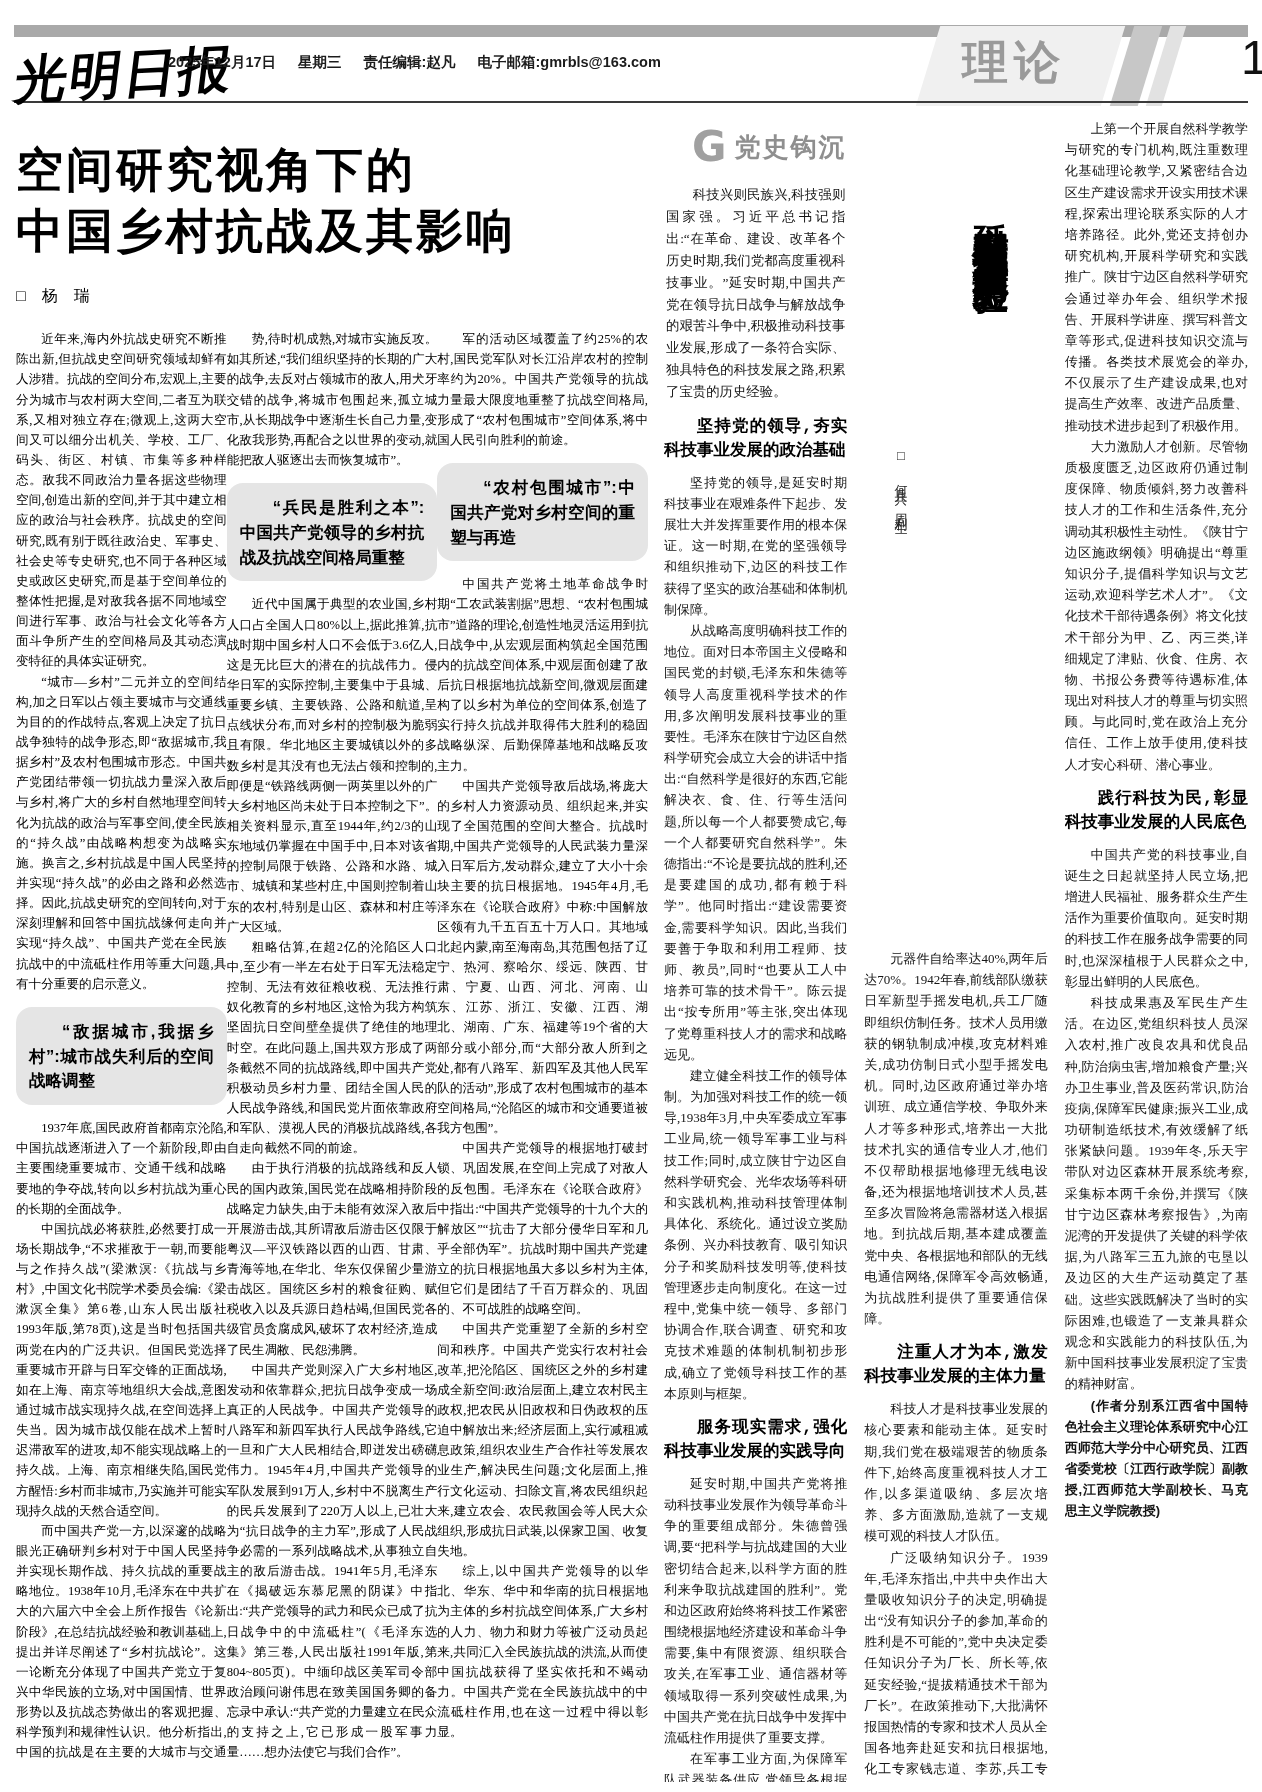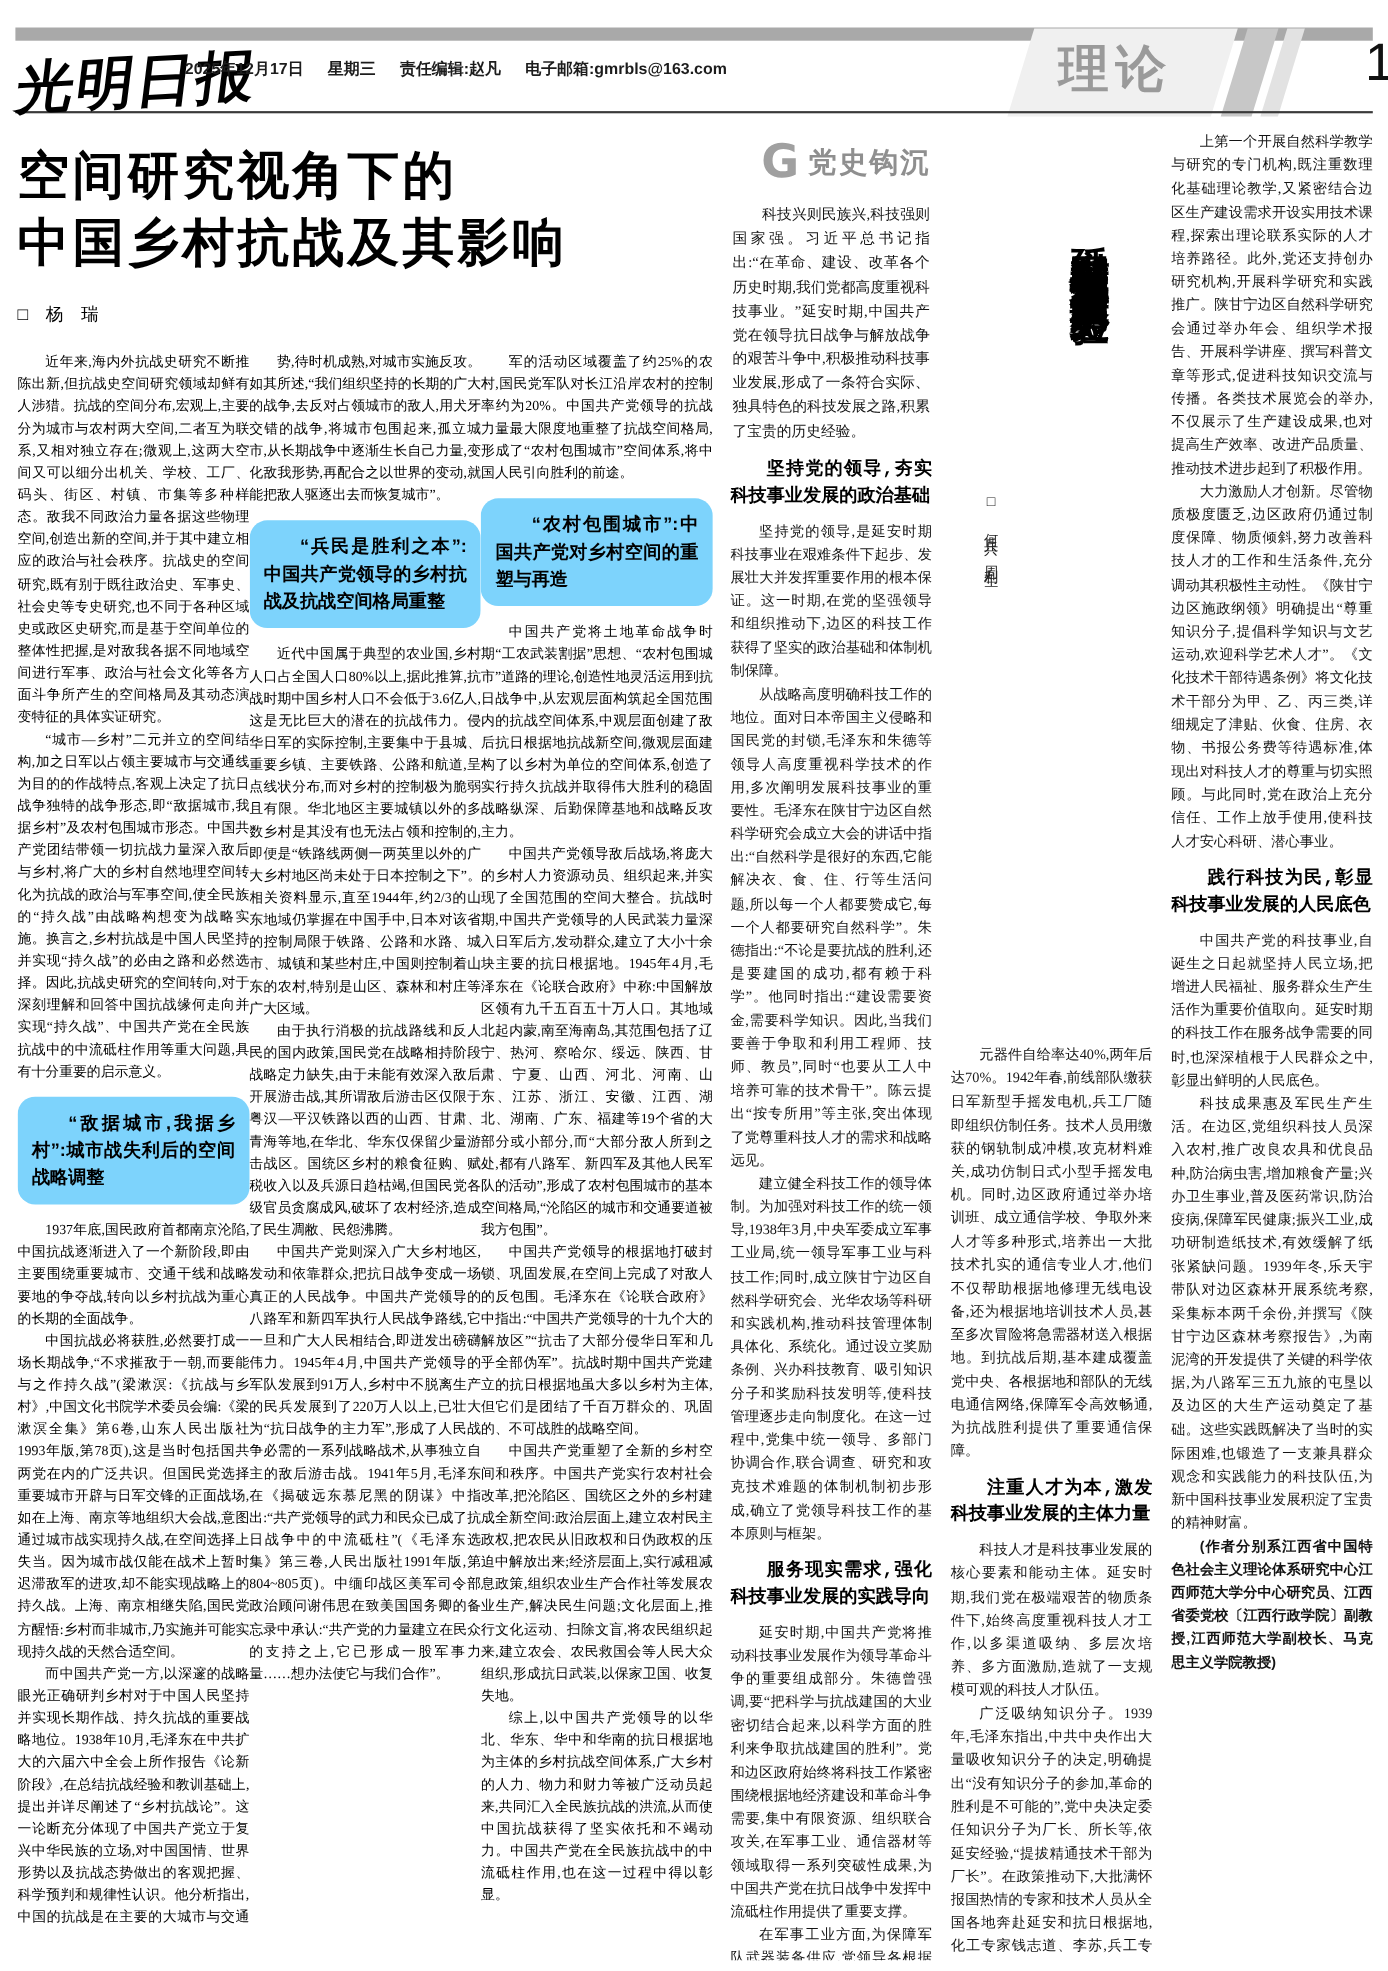--- a/index.html
+++ b/index.html
@@ -17,28 +17,28 @@
   .dateline span{margin-right:18px;}
   .section-tab{position:absolute;left:928px;top:26px;width:185px;height:80px;background:#f0f0f0;
         transform:skewX(-17deg);}
   .stripe-a{position:absolute;left:1122px;top:26px;width:28px;height:80px;background:#c7c7c7;transform:skewX(-17deg);}
   .stripe-b{position:absolute;left:1158px;top:26px;width:16px;height:80px;background:#e2e2e2;transform:skewX(-17deg);}
   .section-label{position:absolute;left:962px;top:32px;font-size:46px;font-weight:900;color:#9a9a9a;
         font-family:"Liberation Sans","DejaVu Sans",sans-serif;letter-spacing:6px;}
   .page-number{position:absolute;left:1241px;top:30px;font-size:48px;color:#111;
         font-family:"Liberation Sans","DejaVu Sans",sans-serif;}
   
-  .left-article{position:absolute;left:16px;top:130px;width:632px;height:1650px;}
+  .left-article{position:absolute;left:16px;top:140px;width:632px;height:1650px;}
   .headline{font-weight:900;font-size:47px;line-height:1.3;letter-spacing:3px;
         font-family:"Liberation Serif","DejaVu Serif",serif;}
   .byline{margin-top:24px;font-size:16px;letter-spacing:6px;}
   .la-body{display:flex;margin-top:22px;height:1430px;overflow:hidden;}
   .col{flex:1;overflow:hidden;font-size:12.6px;line-height:1.6;text-align:justify;}
   .para{margin:0;text-indent:2em;}
-  .subhead-box{background:#7dd3fc;border-radius:16px;padding:12px 13px;font-weight:bold;
+  .subhead-box{background:#e5e5e5;border-radius:16px;padding:12px 13px;font-weight:bold;
         font-size:16.5px;line-height:1.5;margin:13px 0;text-indent:2em;
         font-family:"Liberation Sans","DejaVu Sans",sans-serif;}
   .note{font-weight:bold;margin:0;text-indent:2em;
         font-family:"Liberation Sans","DejaVu Sans",sans-serif;}
   
   .right-article{position:absolute;left:664px;top:118px;width:584px;height:1664px;}
   .ra-body{display:flex;gap:17px;height:1664px;overflow:hidden;}
   .rcol{flex:1;overflow:hidden;font-size:13px;line-height:1.63;text-align:justify;color:#141414;}
   .kicker{display:flex;align-items:center;gap:8px;margin:8px 0 16px 28px;}
   .g-icon{font-size:42px;font-weight:bold;color:#a0a0a0;line-height:1;
@@ -88,20 +88,21 @@
         <div class="subhead-box">“敌据城市,我据乡村”:城市战失利后的空间战略调整</div>
         <p class="para">1937年底,国民政府首都南京沦陷,中国抗战逐渐进入了一个新阶段,即由主要围绕重要城市、交通干线和战略要地的争夺战,转向以乡村抗战为重心的长期的全面战争。</p>
         <p class="para">中国抗战必将获胜,必然要打成一场长期战争,“不求摧敌于一朝,而要能与之作持久战”(梁漱溟:《抗战与乡村》,中国文化书院学术委员会编:《梁漱溟全集》第6卷,山东人民出版社1993年版,第78页),这是当时包括国共两党在内的广泛共识。但国民党选择重要城市开辟与日军交锋的正面战场,如在上海、南京等地组织大会战,意图通过城市战实现持久战,在空间选择上失当。因为城市战仅能在战术上暂时迟滞敌军的进攻,却不能实现战略上的持久战。上海、南京相继失陷,国民党方醒悟:乡村而非城市,乃实施并可能实现持久战的天然合适空间。</p>
         <p class="para">而中国共产党一方,以深邃的战略眼光正确研判乡村对于中国人民坚持并实现长期作战、持久抗战的重要战略地位。1938年10月,毛泽东在中共扩大的六届六中全会上所作报告《论新阶段》,在总结抗战经验和教训基础上,提出并详尽阐述了“乡村抗战论”。这一论断充分体现了中国共产党立于复兴中华民族的立场,对中国国情、世界形势以及抗战态势做出的客观把握、科学预判和规律性认识。他分析指出,中国的抗战是在主要的大城市与交通线被敌占领的特殊情况下进行的,这就决定了“抗战的主要依靠是乡村与农民”。他从城乡关系分析敌我态势是:“敌人占领中国主要的大城市与交通线之后,敌据城市以对我,我据乡村以对敌”,那么,“乡村能够战胜城市吗?”“答复:有困难,但是能够的。”而且,不能短时取得胜利,他进而分析中国的抗日战争为什么具有“长期性”和“持久性”,必须反对“速胜论”,“不但由于敌是帝国主义国家,我是半殖民地国家,而且由于这个帝国主义又复占据我之城市,我则退至乡村以抗敌,因而造成了长期性”。</p>
       </div>
     <div class="col">
       <div>
           <p class="para">势,待时机成熟,对城市实施反攻。如其所述,“我们组织坚持的长期的广大的战争,去反对占领城市的敌人,用犬牙交错的战争,将城市包围起来,孤立城市,从长期战争中逐渐生长自己力量,变化敌我形势,再配合之以世界的变动,就能把敌人驱逐出去而恢复城市”。</p>
           <div class="subhead-box">“兵民是胜利之本”:中国共产党领导的乡村抗战及抗战空间格局重整</div>
           <p class="para">近代中国属于典型的农业国,乡村人口占全国人口80%以上,据此推算,抗战时期中国乡村人口不会低于3.6亿人,这是无比巨大的潜在的抗战伟力。侵华日军的实际控制,主要集中于县城、重要乡镇、主要铁路、公路和航道,呈点线状分布,而对乡村的控制极为脆弱且有限。华北地区主要城镇以外的多数乡村是其没有也无法占领和控制的,即便是“铁路线两侧一两英里以外的广大乡村地区尚未处于日本控制之下”。相关资料显示,直至1944年,约2/3的山东地域仍掌握在中国手中,日本对该省的控制局限于铁路、公路和水路、城市、城镇和某些村庄,中国则控制着山东的农村,特别是山区、森林和村庄等广大区域。</p>
+          <p class="para">粗略估算,在超2亿的沦陷区人口中,至少有一半左右处于日军无法稳定控制、无法有效征粮收税、无法推行奴化教育的乡村地区,这恰为我方构筑坚固抗日空间壁垒提供了绝佳的地理时空。在此问题上,国共双方形成了两条截然不同的抗战路线,即中国共产党积极动员乡村力量、团结全国人民的人民战争路线,和国民党片面依靠政府和军队、漠视人民的消极抗战路线,各自走向截然不同的前途。</p>
           <p class="para">由于执行消极的抗战路线和反人民的国内政策,国民党在战略相持阶段战略定力缺失,由于未能有效深入敌后开展游击战,其所谓敌后游击区仅限于粤汉—平汉铁路以西的山西、甘肃、青海等地,在华北、华东仅保留少量游击战区。国统区乡村的粮食征购、赋税收入以及兵源日趋枯竭,但国民党各级官员贪腐成风,破坏了农村经济,造成了民生凋敝、民怨沸腾。</p>
           <p class="para">中国共产党则深入广大乡村地区,发动和依靠群众,把抗日战争变成一场真正的人民战争。中国共产党领导的八路军和新四军执行人民战争路线,它一旦和广大人民相结合,即迸发出磅礴伟力。1945年4月,中国共产党领导的军队发展到91万人,乡村中不脱离生产的民兵发展到了220万人以上,已壮大为“抗日战争的主力军”,形成了人民战争必需的一系列战略战术,从事独立自主的敌后游击战。1941年5月,毛泽东在《揭破远东慕尼黑的阴谋》中指出:“共产党领导的武力和民众已成了抗日战争中的中流砥柱”(《毛泽东选集》第三卷,人民出版社1991年版,第804~805页)。中缅印战区美军司令部政治顾问谢伟思在致美国国务卿的备忘录中承认:“共产党的力量建立在民众的支持之上,它已形成一股军事力量……想办法使它与我们合作”。</p>
         </div>
 
     </div>
     <div class="col">
       <div>
           <p class="para">军的活动区域覆盖了约25%的农村,国民党军队对长江沿岸农村的控制率约为20%。中国共产党领导的抗战力量最大限度地重整了抗战空间格局,形成了“农村包围城市”空间体系,将中国人民引向胜利的前途。</p>
           <div class="subhead-box">“农村包围城市”:中国共产党对乡村空间的重塑与再造</div>
           <p class="para">中国共产党将土地革命战争时期“工农武装割据”思想、“农村包围城市”道路的理论,创造性地灵活运用到抗日战争中,从宏观层面构筑起全国范围内的抗战空间体系,中观层面创建了敌后抗日根据地抗战新空间,微观层面建构了以乡村为单位的空间体系,创造了实行持久抗战并取得伟大胜利的稳固战略纵深、后勤保障基地和战略反攻主力。</p>

